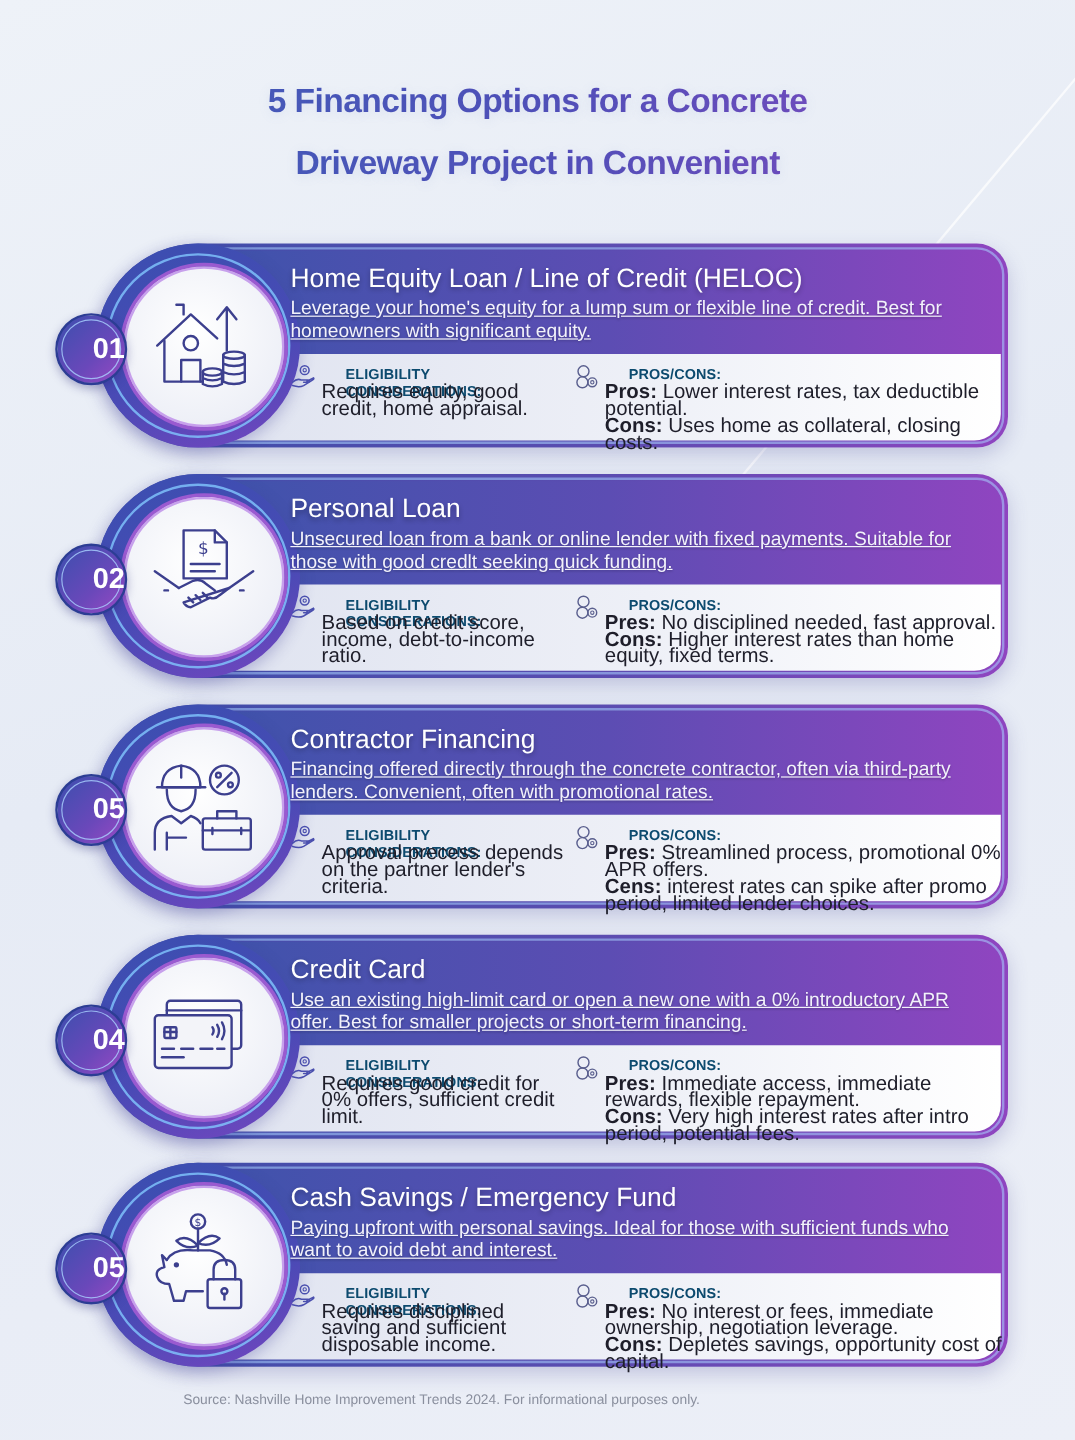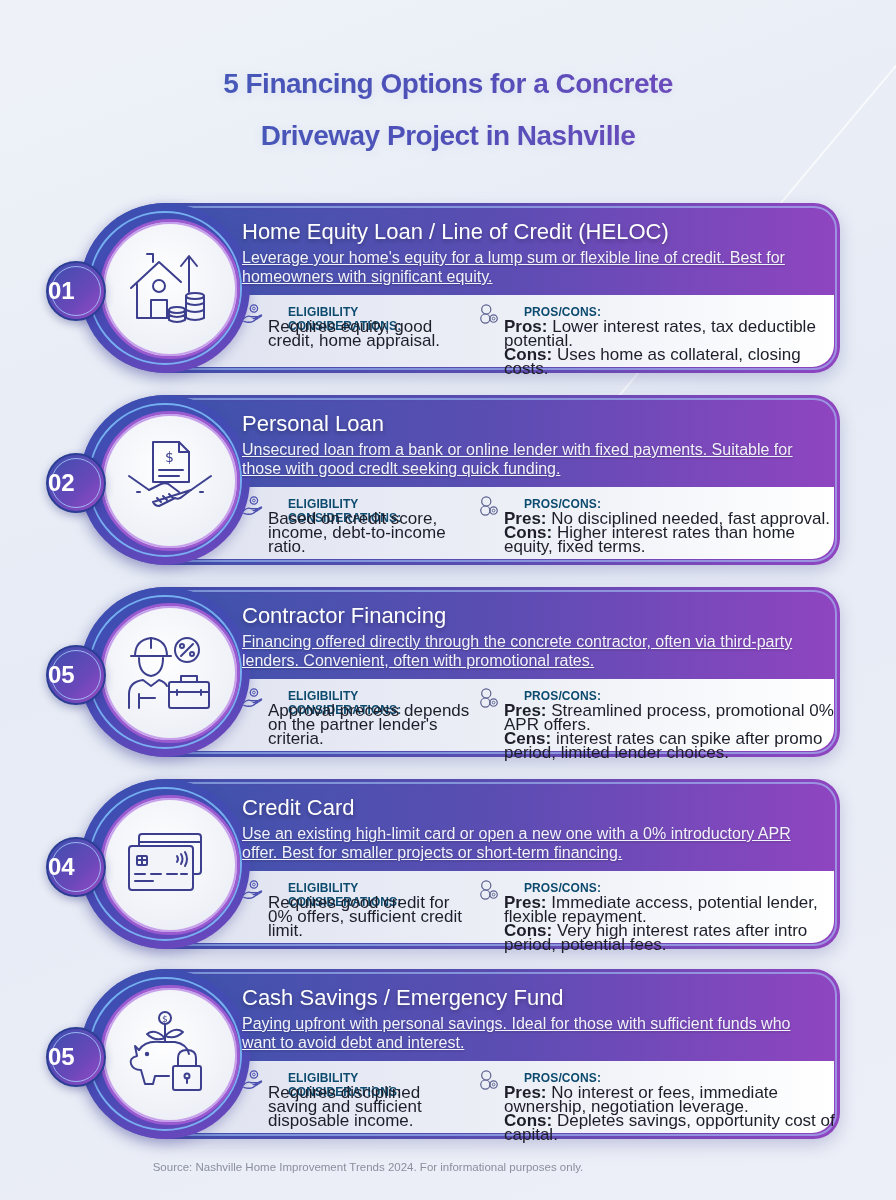--- a/index.html
+++ b/index.html
@@ -84,40 +84,40 @@
     background: radial-gradient(circle at 45% 40%, #ffffff 0%, #eef0f7 70%, #dfe3ef 100%);
     border: 3px solid #9a5ad0;
     box-shadow: inset 0 0 0 2px #c7a0ec;
   }
   .circle-inner svg { position: absolute; left: 22px; top: 22px; width: 90px; height: 90px; }
   .num-badge {
     position: absolute; left: -14px; top: 58px; width: 60px; height: 60px; border-radius: 50%;
     background: linear-gradient(135deg, #3b4fae 0%, #6a48ba 60%, #9a4ac4 100%);
     border: 2px solid #2c3d94;
     box-shadow: 0 3px 8px rgba(40,40,120,0.35);
-    display: flex; align-items: center; justify-content: flex-start;
+    display: flex; align-items: center; justify-content: flex-end;
   }
   .num-badge::after {
     content: ""; position: absolute; inset: 3px; border-radius: 50%;
     border: 1.5px solid rgba(170,210,255,0.8);
   }
   .num-badge span { color: #fff; font-weight: 700; font-size: 24px; position: relative; z-index: 1; }
   .footer {
     position: absolute; top: 1161px; left: 0; width: 736px; text-align: center;
     font-size: 11.5px; color: #8a8f9e;
   }
 </style>
 </head>
 <body>
 
 <div class="bg-streak"></div>
 
 <h1 class="title">
   <span>5 Financing Options for a Concrete</span><br>
-  <span>Driveway Project in Nashville</span>
+  <span>Driveway Project in Convenient</span>
 </h1>
 
 <svg width="0" height="0" style="position:absolute">
   <defs>
     <symbol id="ico-hand" viewBox="0 0 24 24">
       <circle cx="13" cy="6" r="4" fill="none" stroke="#4a4fae" stroke-width="1.4"></circle>
       <circle cx="13" cy="6" r="1.5" fill="none" stroke="#4a4fae" stroke-width="1"></circle>
       <path d="M2 17 q4 -4 8 -2 l6 0 q2 0 1 2 l-5 0 M2 20 q6 2 10 0 l8 -5 q2 -1 1 -2 l-6 3" fill="none" stroke="#4a4fae" stroke-width="1.4" stroke-linecap="round"></path>
     </symbol>
     <symbol id="ico-coins" viewBox="0 0 24 24">
@@ -291,21 +291,21 @@
       </svg>
     <div class="head">ELIGIBILITY CONSIDERATIONS:</div>
     <div class="txt">Requires good credit for 0% offers, sufficient credit limit.</div>
   </div>
   <div class="col pros">
     <svg class="ico">
         <use href="#ico-coins"></use>
       </svg>
     <div class="head">PROS/CONS:</div>
     <div class="txt">
-      <b>Pres:</b> <span>Immediate access, potential lender, flexible repayment.</span><br>
+      <b>Pres:</b> <span>Immediate access, immediate rewards, flexible repayment.</span><br>
       <b>Cons:</b> <span>Very high interest rates after intro period, potential fees.</span>
     </div>
   </div>
 </div>
 
 <div class="card" style="top:969px">
   <div class="card-frame"></div>
   <div class="card-head"></div>
   <div class="card-body"></div>
   <div class="circle-outer"></div>

